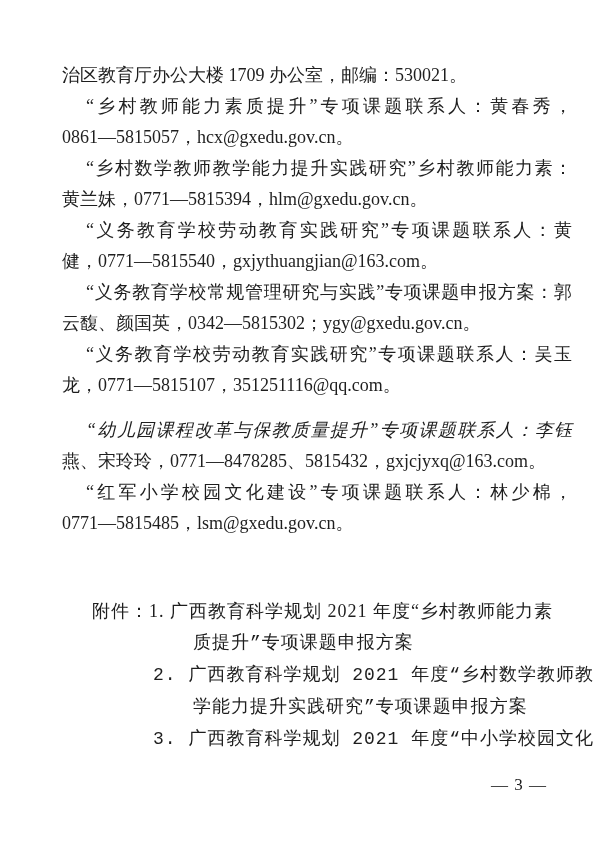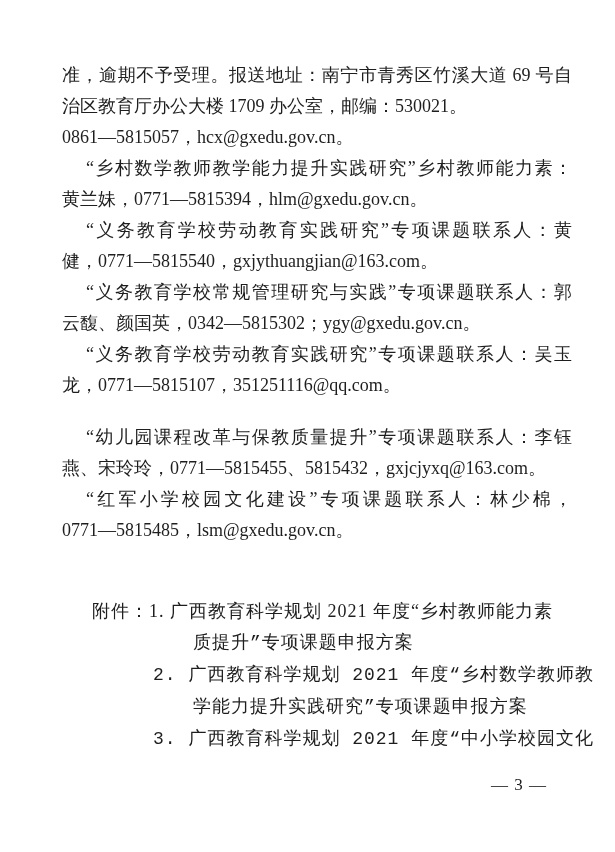--- a/index.html
+++ b/index.html
@@ -20,21 +20,21 @@
     line-height:31px;
     height:31px;
     white-space:normal;
   }
   .full {
     text-align:justify;
     text-align-last:justify;
     text-justify:inter-character;
   }
   .ind { padding-left:24px; }
-  .gap { margin-top:21px; }
+  .gap { margin-top:14px;font-style:italic; }
   .attach-block {
     position:absolute;
     left:62px; top:587px; width:530px;
   }
   .aline {
     font-size:18px;
     line-height:32px;
     height:32px;
     letter-spacing:1px;
     white-space:nowrap;
@@ -49,33 +49,33 @@
     line-height:20px;
     letter-spacing:1px;
   }
 </style>
 </head>
 <body>
 
 <div class="page">
 
   <div class="body-block">
-    <div class="line full">准，逾期不予受理。报送地址：南宁市青秀区竹溪大道 69 号自</div>
     <div class="line">治区教育厅办公大楼 1709 办公室，邮编：530021。</div>
+    <div class="line full ind">“乡村教师能力素质提升”专项课题联系人：黄春秀，</div>
     <div class="line">0861—5815057，hcx@gxedu.gov.cn。</div>
     <div class="line full ind">“乡村数学教师教学能力提升实践研究”乡村教师能力素：</div>
     <div class="line">黄兰妹，0771—5815394，hlm@gxedu.gov.cn。</div>
     <div class="line full ind">“义务教育学校劳动教育实践研究”专项课题联系人：黄</div>
     <div class="line">健，0771—5815540，gxjythuangjian@163.com。</div>
-    <div class="line full ind">“义务教育学校常规管理研究与实践”专项课题联系人：郭</div>
+    <div class="line full ind">“义务教育学校常规管理研究与实践”专项课题申报方案：郭</div>
     <div class="line">云馥、颜国英，0342—5815302；ygy@gxedu.gov.cn。</div>
     <div class="line full ind">“义务教育学校劳动教育实践研究”专项课题联系人：吴玉</div>
     <div class="line">龙，0771—5815107，351251116@qq.com。</div>
     <div class="line full ind gap">“幼儿园课程改革与保教质量提升”专项课题联系人：李钰</div>
-    <div class="line">燕、宋玲玲，0771—5815455、5815432，gxjcjyxq@163.com。</div>
+    <div class="line">燕、宋玲玲，0771—8478285、5815432，gxjcjyxq@163.com。</div>
     <div class="line full ind">“红军小学校园文化建设”专项课题联系人：林少棉，</div>
     <div class="line">0771—5815485，lsm@gxedu.gov.cn。</div>
   </div>
 
   <div class="attach-block">
     <div class="aline a-label">附件：1. 广西教育科学规划 2021 年度“乡村教师能力素</div>
     <div class="aline a-cont">质提升”专项课题申报方案</div>
     <div class="aline a-item">2. 广西教育科学规划 2021 年度“乡村数学教师教</div>
     <div class="aline a-cont">学能力提升实践研究”专项课题申报方案</div>
     <div class="aline a-item">3. 广西教育科学规划 2021 年度“中小学校园文化</div>

